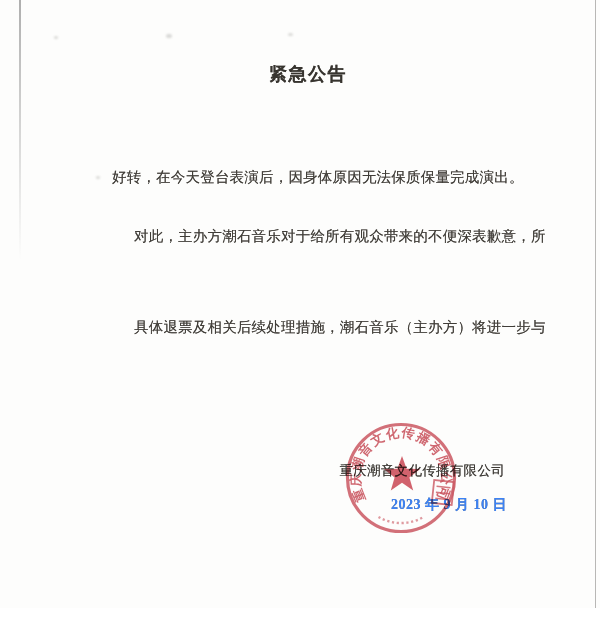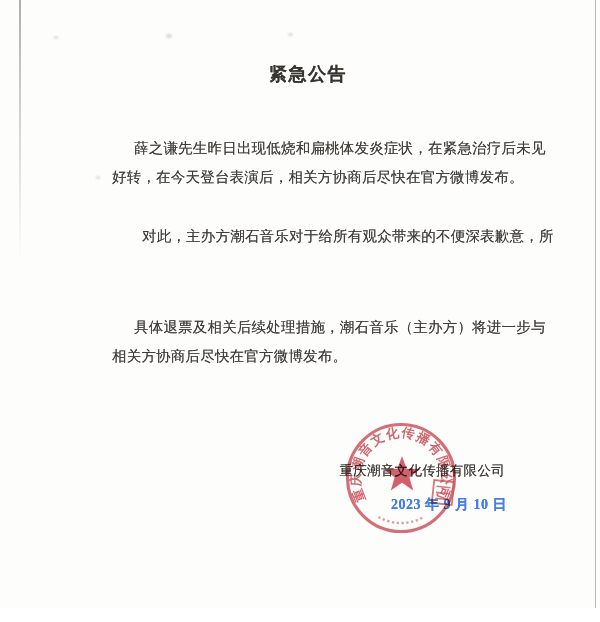--- a/index.html
+++ b/index.html
@@ -31,21 +31,21 @@
     position:absolute;left:0;top:62px;width:616px;text-align:center;
     font-size:18px;font-weight:600;letter-spacing:1.5px;color:#37342f;
     text-shadow:0 0 .6px rgba(55,52,47,.75);
   }
   .body-line{
     position:absolute;font-size:14.5px;color:#403d38;letter-spacing:.2px;
     white-space:nowrap;text-shadow:0 0 .6px rgba(64,61,56,.7);
   }
   .l-p1-1{left:134px;top:139px;}
   .l-p1-2{left:112px;top:168px;}
-  .l-p2-1{left:134px;top:227px;margin-left:8px;}
+  .l-p2-1{left:134px;top:227px;}
   .l-p2-2{left:112px;top:256px;}
   .l-p3-1{left:134px;top:318px;font-family:Liberation Serif, serif;}
   .l-p3-2{left:112px;top:347px;}
 
   .sig-company{
     position:absolute;right:95px;top:462px;font-size:13.5px;color:#3c3934;
     letter-spacing:.3px;white-space:nowrap;text-shadow:0 0 .6px rgba(60,57,52,.7);
   }
   .sig-date{
     position:absolute;right:93px;top:496px;font-size:14px;font-weight:600;color:#3b82f6;
@@ -65,25 +65,23 @@
   <div class="edge-left"></div>
   <div class="edge-right"></div>
   <div class="edge-bottom"></div>
   <div class="speck s1"></div>
   <div class="speck s2"></div>
   <div class="speck s3"></div>
   <div class="speck s4"></div>
 
   <div class="doc-title">紧急公告</div>
 
-  <div class="body-line l-p1-1">薛之谦先生昨日出现低烧和扁桃体发炎症状，在紧急治疗后未见</div>
-  <div class="body-line l-p1-2">好转，在今天登台表演后，相关方协商后尽快在官方微博发布。</div>
+  <div class="body-line l-p1-2">好转，在今天登台表演后，因身体原因无法保质保量完成演出。</div>
   <div class="body-line l-p2-1">对此，主办方潮石音乐对于给所有观众带来的不便深表歉意，所</div>
   <div class="body-line l-p3-1">具体退票及相关后续处理措施，潮石音乐（主办方）将进一步与</div>
-  <div class="body-line l-p3-2">相关方协商后尽快在官方微博发布。</div>
 
   <div class="sig-company">重庆潮音文化传播有限公司</div>
   <div class="sig-date">2023 年 9 月 10 日</div>
 
   <svg class="seal" viewBox="0 0 140 140" width="140" height="140">
     <circle cx="70" cy="70" r="53.5" fill="none" stroke="#c84a55" stroke-width="3.2" opacity="0.85"></circle>
     <path id="sealArc" d="M 41,99 A 41,41 0 1 1 99,99" fill="none"></path>
     <text font-size="13" font-weight="600" fill="#c84a55" opacity="0.9" letter-spacing="1.5">
       <textPath href="#sealArc" startOffset="50%" text-anchor="middle">重庆潮音文化传播有限公司</textPath>
     </text>

